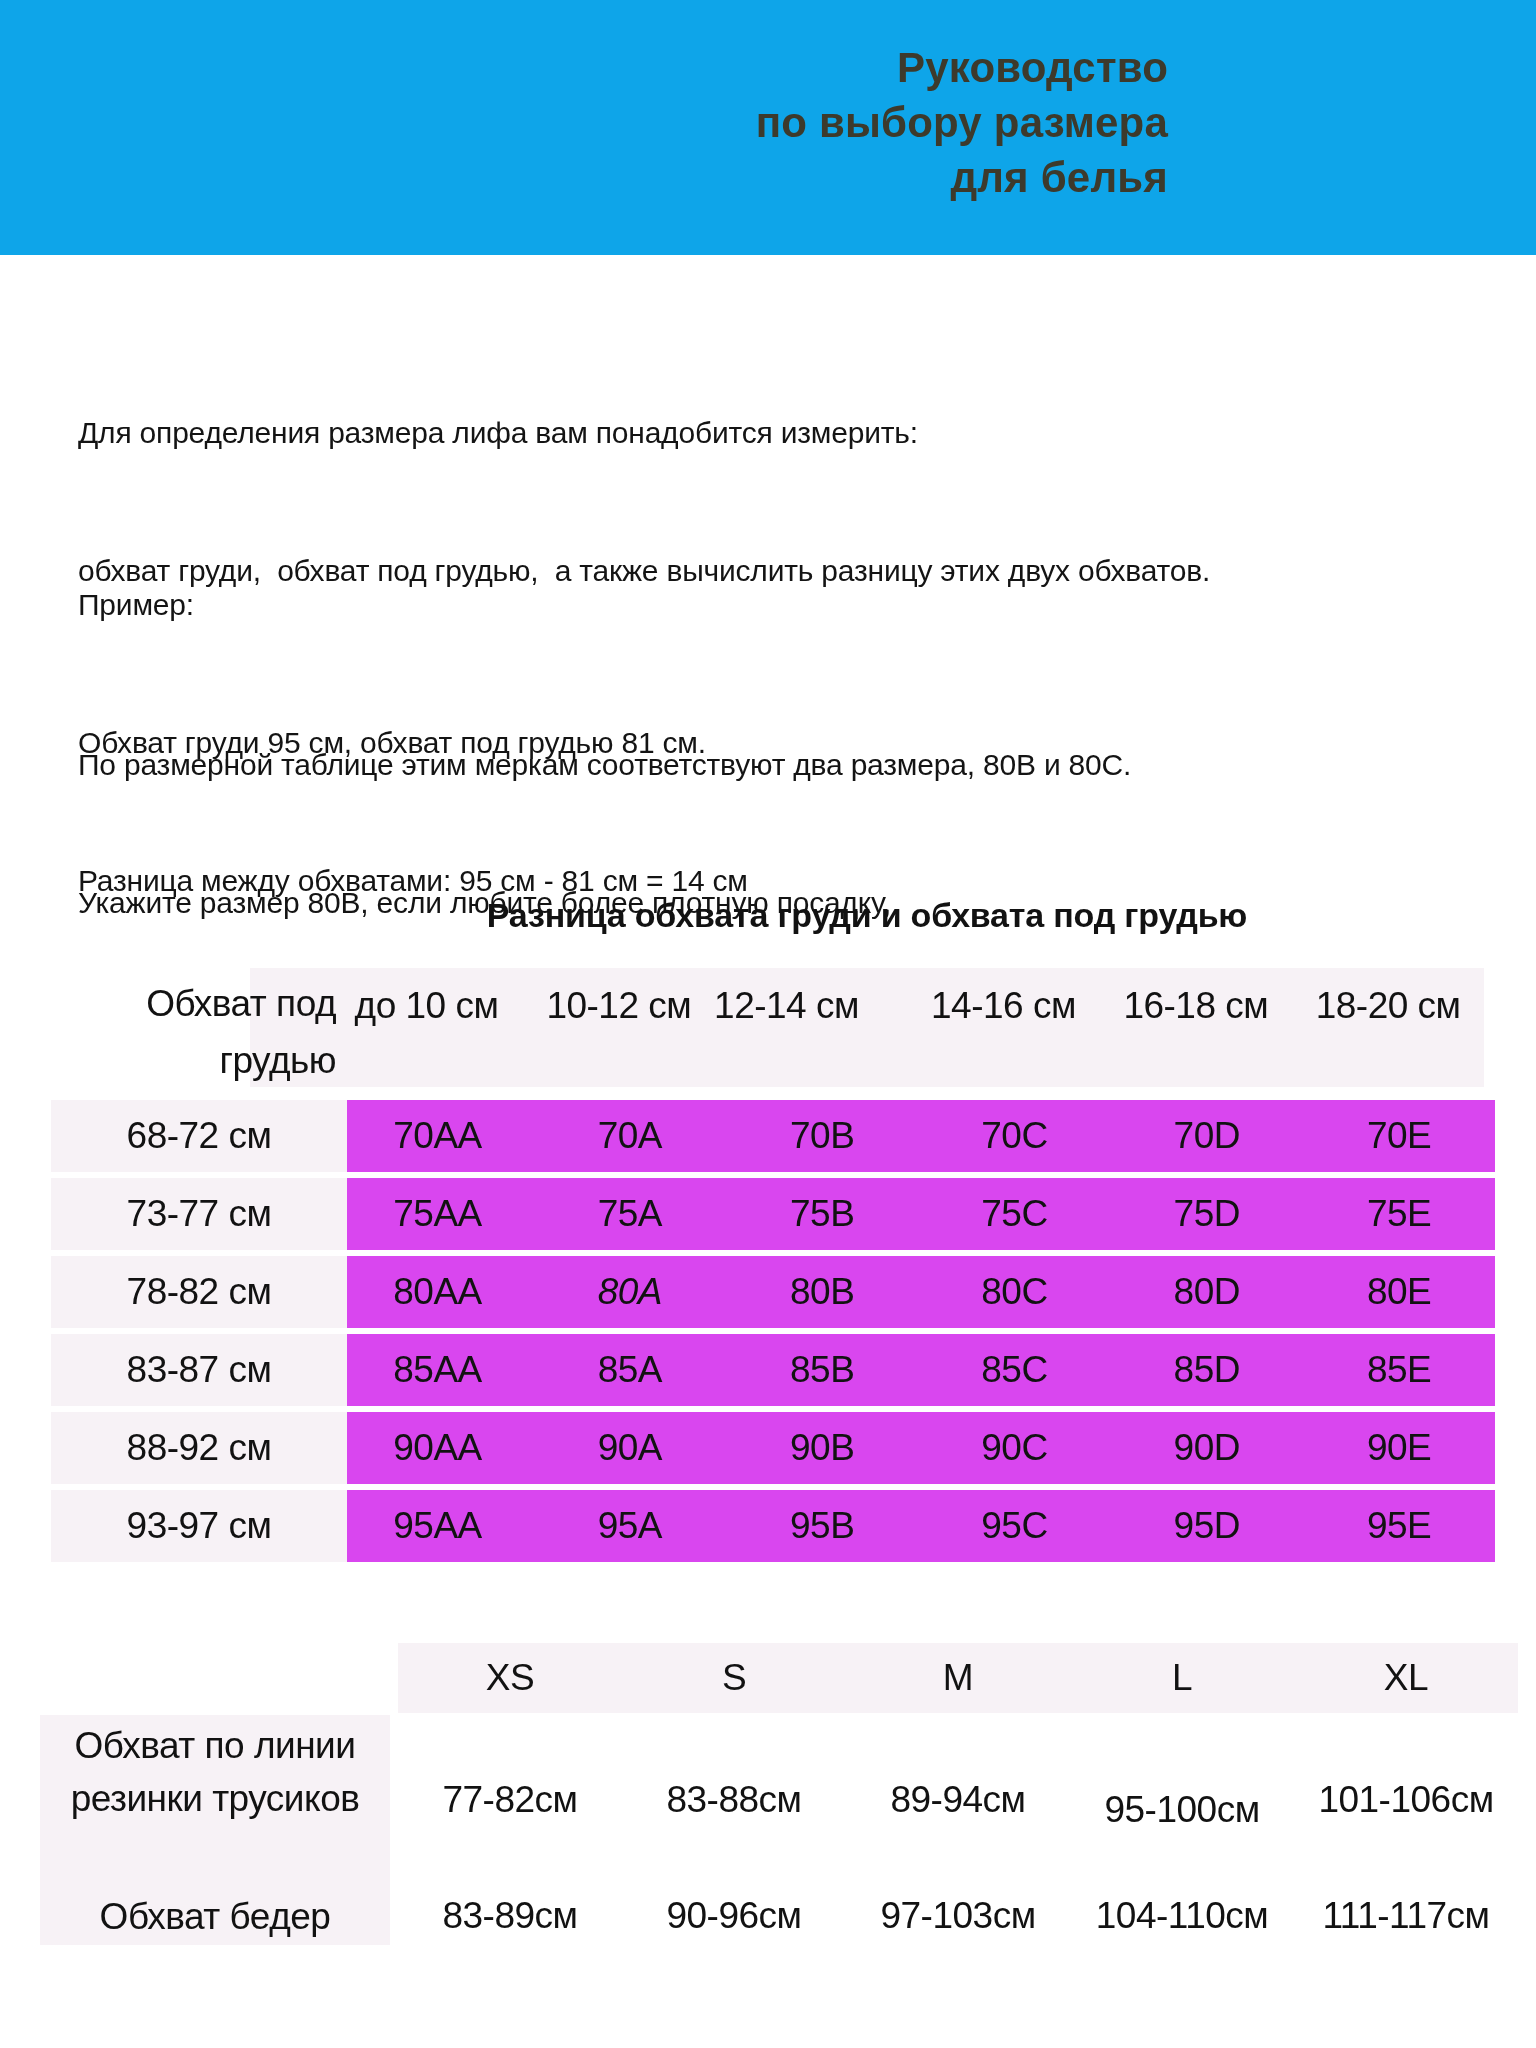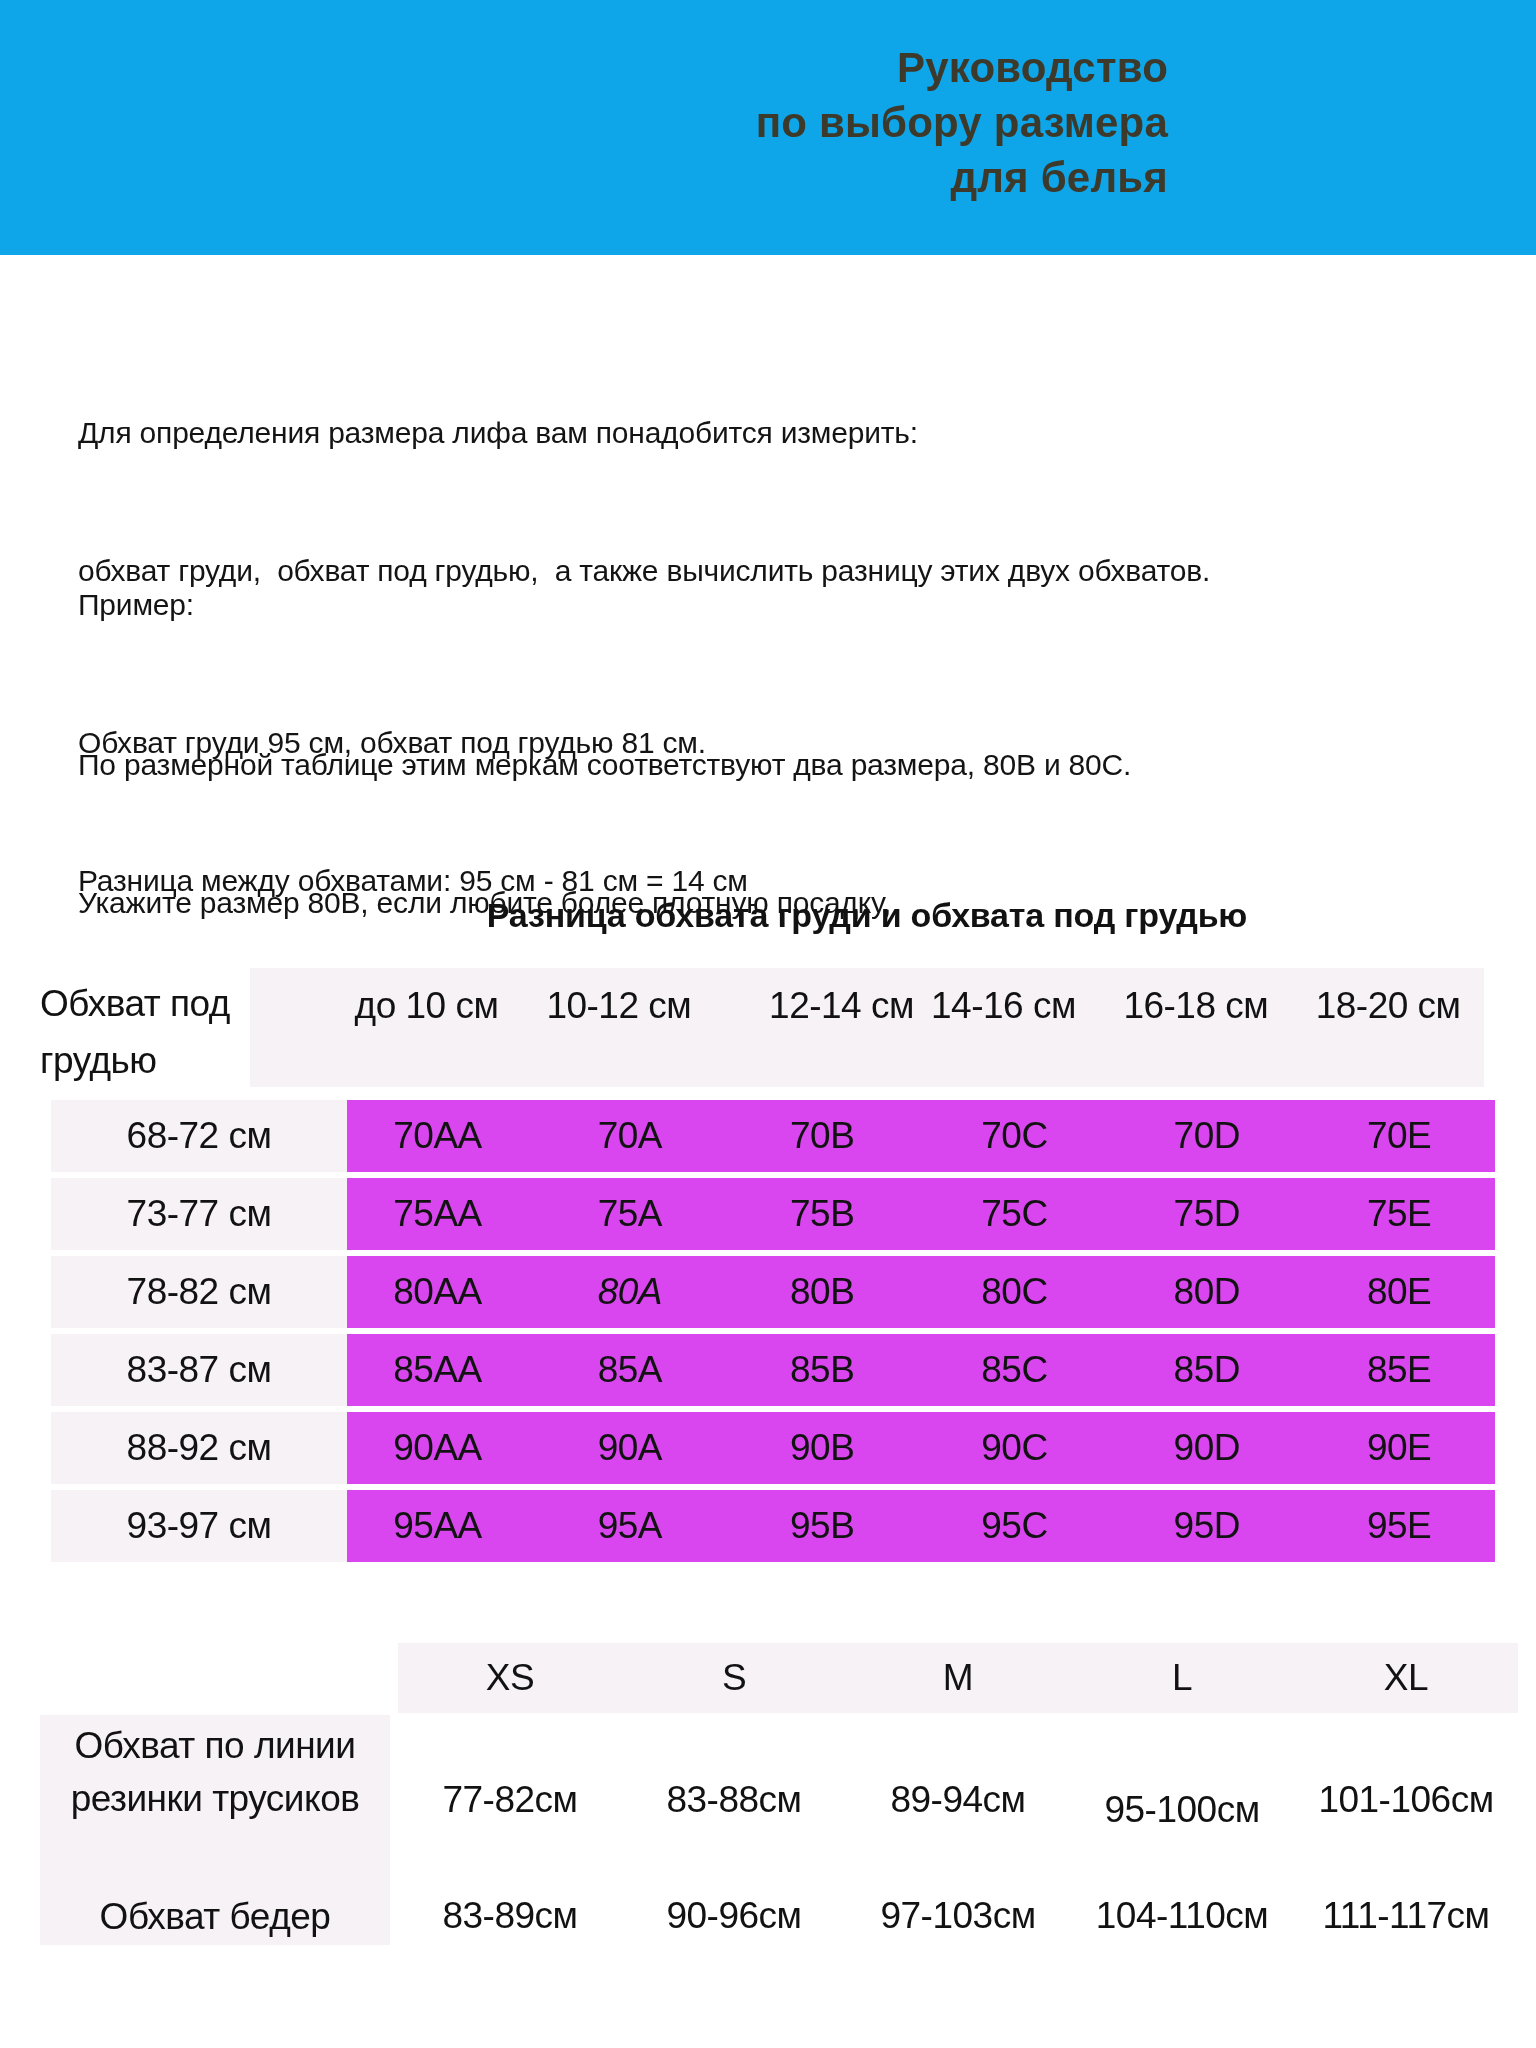--- a/index.html
+++ b/index.html
@@ -13,21 +13,21 @@
   .para{position:absolute;left:78px;font-size:30px;line-height:46px;letter-spacing:-0.2px;
         white-space:pre-wrap;color:#141414;}
   .p-intro{top:318px;width:1420px;}
   .p-example{top:490px;width:1420px;}
   .p-note{top:650px;width:1420px;}
   
   .tbl-title{position:absolute;left:250px;top:896px;width:1234px;text-align:center;
              font-weight:bold;font-size:34px;letter-spacing:-0.2px;}
   .bra{position:absolute;left:40px;top:965px;width:1444px;height:600px;font-size:37px;letter-spacing:-0.5px;}
   .bra .head-band{position:absolute;left:210px;top:3px;width:1234px;height:119px;background:#f7f2f6;}
-  .bra .rowhead{position:absolute;left:0;top:10px;width:296px;text-align:left;line-height:57px;}
+  .bra .rowhead{position:absolute;left:0;top:10px;width:296px;text-align:right;line-height:57px;}
   .col-h{position:absolute;top:20px;width:193px;text-align:center;}
   .bra-row{position:absolute;left:11px;width:1444px;height:72px;background:#d946ef;}
   .bra-row .lab{position:absolute;left:0;top:0;width:296px;height:72px;background:#f7f2f6;
                 display:flex;align-items:center;justify-content:center;}
   .bra-row .val{position:absolute;top:0;height:72px;width:193px;
                 display:flex;align-items:center;justify-content:center;}
   
   .panty{position:absolute;left:40px;top:1643px;width:1478px;height:330px;font-size:37px;letter-spacing:-0.5px;}
   .panty .head-band{position:absolute;left:358px;top:0;width:1120px;height:70px;background:#f7f2f6;}
   .panty .col-h2{position:absolute;top:0;height:70px;width:224px;
@@ -71,21 +71,21 @@
 
   <div class="bra" id="bra-table">
     <div class="head-band"></div>
     <div class="rowhead">
       <div>Обхват под</div>
       <div>грудью</div>
     </div>
 
   <div class="col-h" style="left: 290px;">до 10 см</div>
       <div class="col-h" style="left: 482.33px;">10-12 см</div>
-      <div class="col-h" style="left: 705px;">12-14 см</div>
+      <div class="col-h" style="left: 650px;">12-14 см</div>
       <div class="col-h" style="left: 866.99px;">14-16 см</div>
       <div class="col-h" style="left: 1059.32px;">16-18 см</div>
       <div class="col-h" style="left: 1251.65px;">18-20 см</div>
       <div class="bra-row" style="top: 135px;">
         <div class="lab">68-72 см</div>
         <div class="val" style="left: 290px;">70AA</div>
         <div class="val" style="left: 482.33px;">70A</div>
         <div class="val" style="left: 674.66px;">70B</div>
         <div class="val" style="left: 866.99px;">70C</div>
         <div class="val" style="left: 1059.32px;">70D</div>

